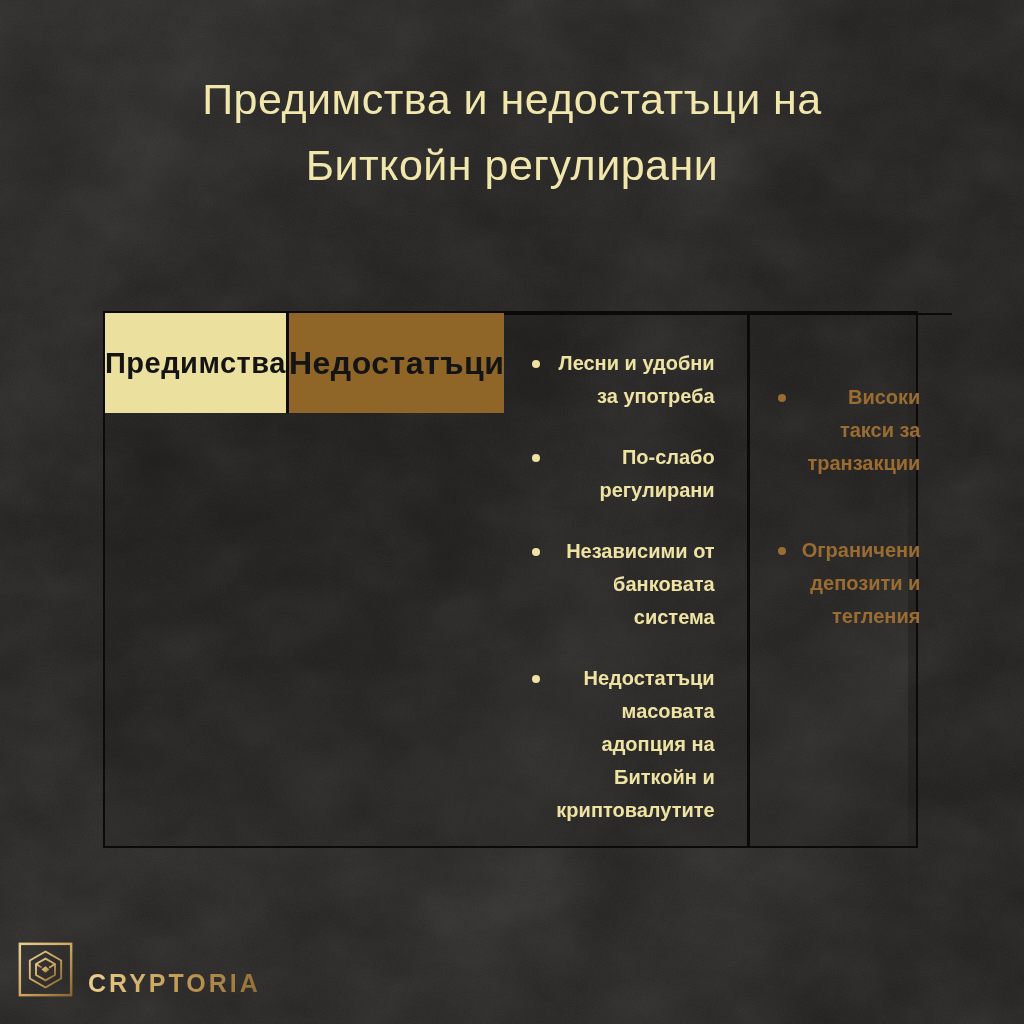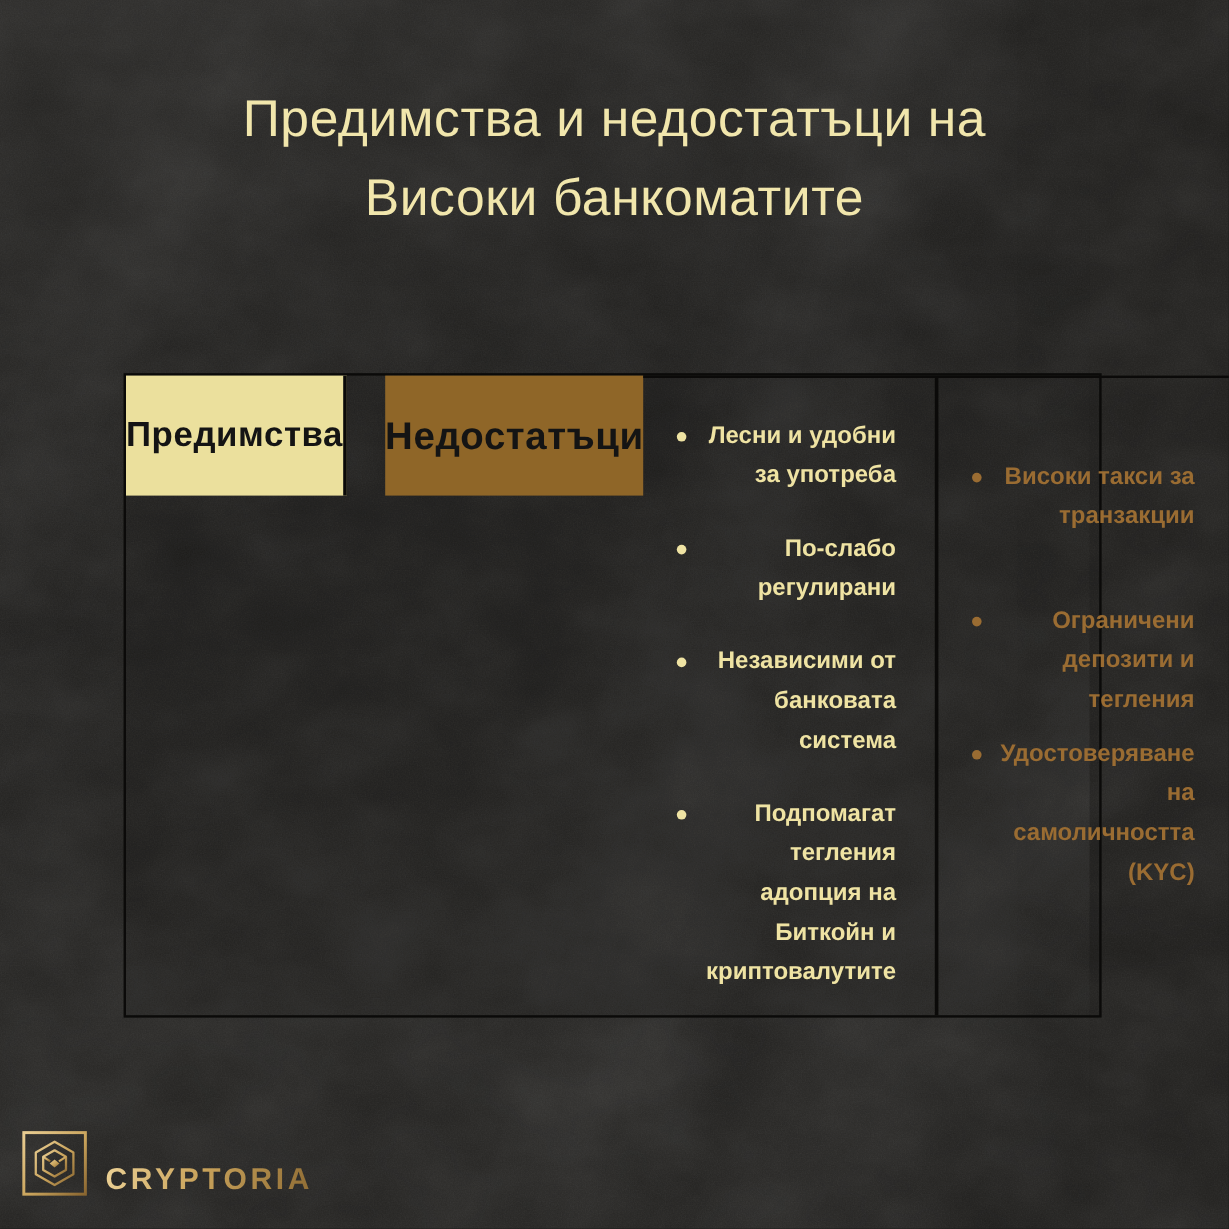--- a/index.html
+++ b/index.html
@@ -78,21 +78,20 @@
     letter-spacing: 0.5px;
   }
   .th-adv {
     background: #ebe09d;
     font-size: 29px;
     border-right: 3px solid #0b0a09;
   }
   .th-dis {
     background: #8f6628;
     font-size: 32px;
-    margin-left: 32px;
   }
   .tbody {
     flex: 1 1 auto;
     display: flex;
     border-top: 2px solid #0b0a09;
   }
   ul.cell {
     flex: 1 1 0;
     margin: 0;
     list-style: none;
@@ -166,21 +165,21 @@
       <feTurbulence type="fractalNoise" baseFrequency="0.9" numOctaves="2" seed="7"></feTurbulence>
       <feColorMatrix type="saturate" values="0"></feColorMatrix>
     </filter>
     <rect width="1024" height="1024" filter="url(#clouds)" opacity="0.10"></rect>
     <rect width="1024" height="1024" filter="url(#grain)" opacity="0.07"></rect>
   </svg>
   <div class="streaks"></div>
 
   <h1 class="title">
     <span class="tl">Предимства и недостатъци на</span>
-    <span class="tl">Високи банкоматите</span>
+    <span class="tl">Биткойн регулирани</span>
   </h1>
 
   <div class="ptable">
     <div class="thead">
       <div class="th th-adv">Предимства</div>
       <div class="th th-dis">Недостатъци</div>
     </div>
     <div class="tbody">
 
       <ul class="cell adv">
@@ -191,36 +190,32 @@
         <li>
           <span class="dot"></span>
           <span>По-слабо регулирани</span>
         </li>
         <li>
           <span class="dot"></span>
           <span>Независими от банковата система</span>
         </li>
         <li>
           <span class="dot"></span>
-          <span>Подпомагат тегления адопция на Биткойн и криптовалутите</span>
+          <span>Недостатъци масовата адопция на Биткойн и криптовалутите</span>
         </li>
       </ul>
 
       <ul class="cell dis">
         <li>
           <span class="dot"></span>
           <span>Високи такси за транзакции</span>
         </li>
         <li>
           <span class="dot"></span>
           <span>Ограничени депозити и тегления</span>
-        </li>
-        <li>
-          <span class="dot"></span>
-          <span>Удостоверяване на самоличността (KYC)</span>
         </li>
       </ul>
 
     </div>
   </div>
 
   <div class="brand">
     <svg class="brand-icon" viewBox="0 0 60 60" xmlns="http://www.w3.org/2000/svg">
       <defs>
         <linearGradient id="gold" x1="0" y1="0" x2="1" y2="1">

